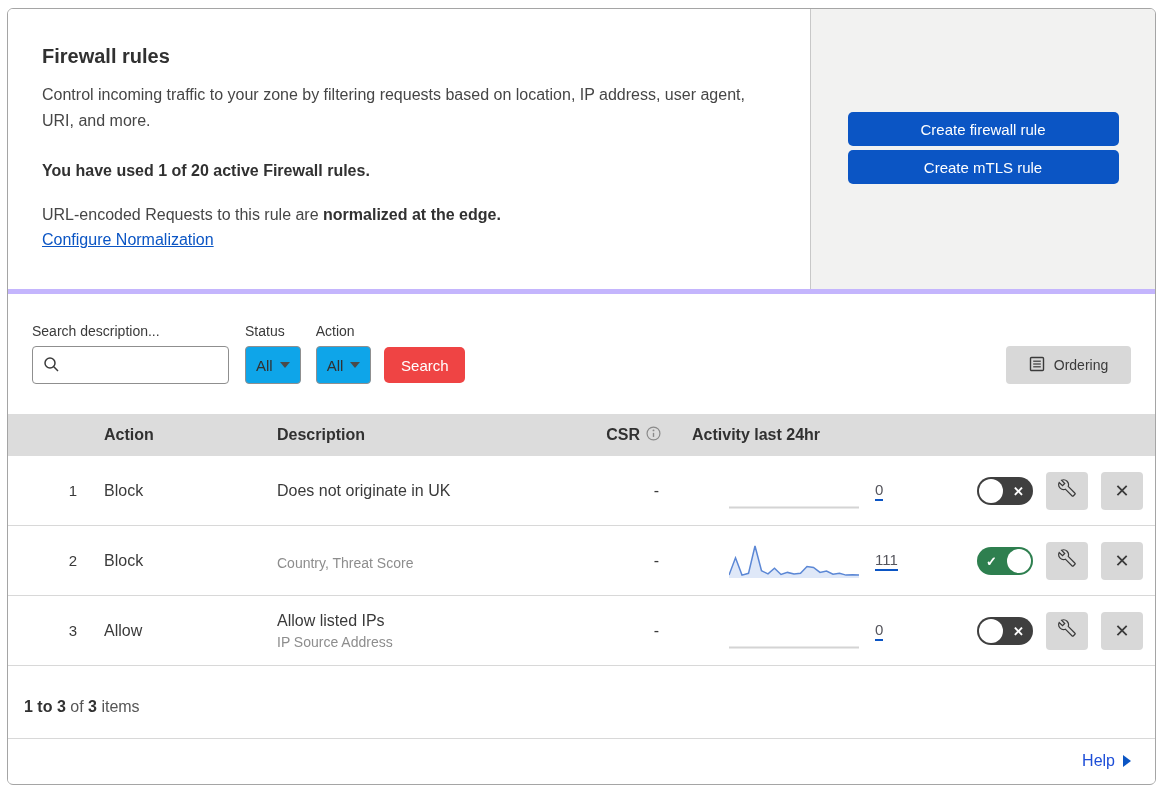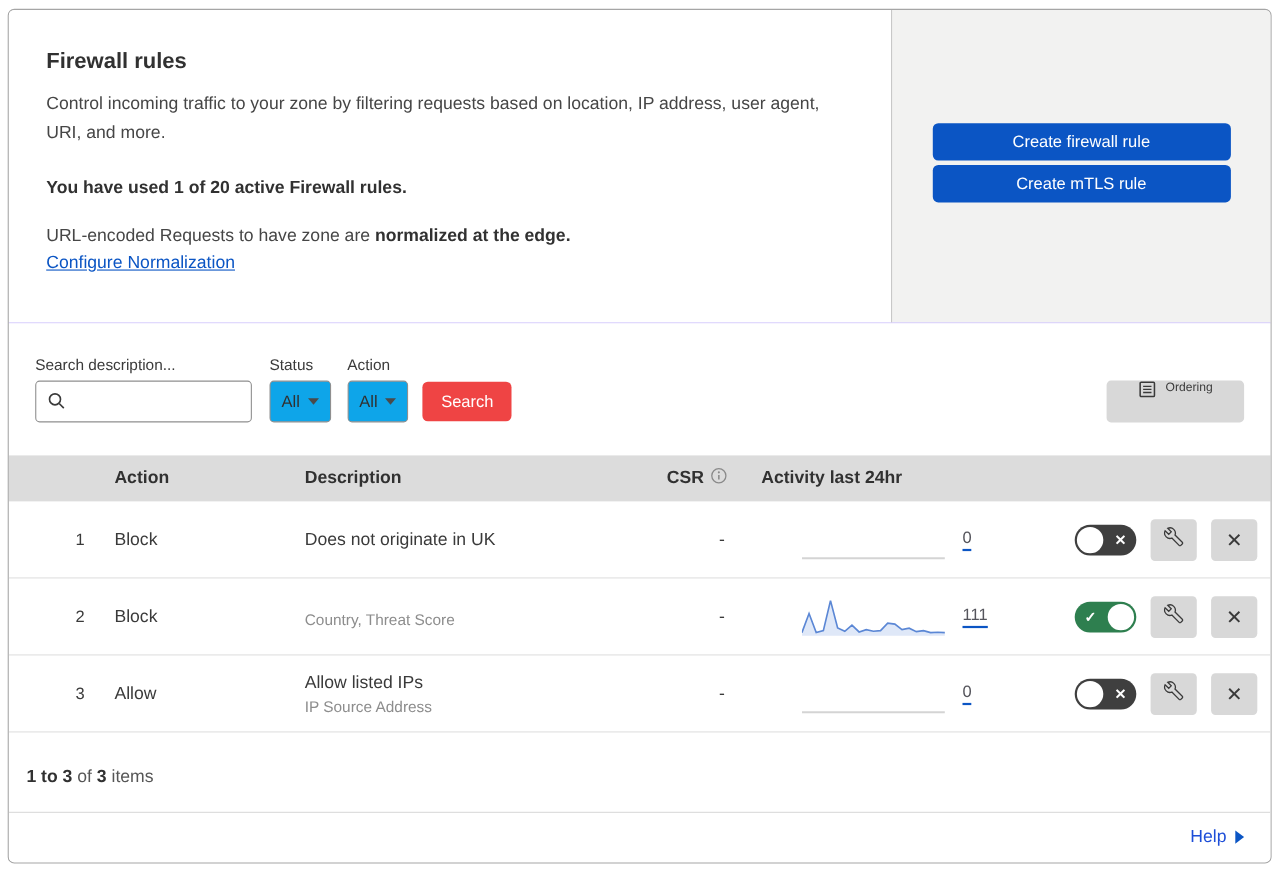--- a/index.html
+++ b/index.html
@@ -3,21 +3,21 @@
 <meta charset="utf-8">
 <style>
   * { margin: 0; padding: 0; box-sizing: border-box; }
   html, body { width: 1161px; height: 791px; background: #ffffff;
     font-family: "Liberation Sans", "DejaVu Sans", sans-serif; color: #313131; }
 
   .card { position: absolute; left: 7px; top: 8px; width: 1149px; height: 777px;
     border: 1px solid #a5a5a5; border-radius: 6px; background: #fff; overflow: hidden; }
 
   
-  .top { display: flex; height: 285px; border-bottom: 1px solid #c4b5fd; }
+  .top { display: flex; height: 285px; border-bottom: 5px solid #c4b5fd; }
   .top-left { flex: 1; padding: 36px 60px 0 34px; background: #fff; }
   .page-title { font-size: 20px; font-weight: 600; color: #313131; margin-bottom: 14px; }
   .page-desc { font-size: 16px; line-height: 26px; color: #464646; max-width: 710px; }
   .usage { font-size: 16px; font-weight: 700; color: #313131; margin-top: 28px; }
   .norm { font-size: 16px; color: #464646; margin-top: 26px; }
   .norm b { color: #313131; }
   .norm-link { display: inline-block; margin-top: 7px; font-size: 16px; color: #0b55c4;
     text-decoration: underline; cursor: pointer; }
   .top-right { width: 345px; background: #f2f2f1; border-left: 1px solid #c8c8c8;
     padding-top: 103px; display: flex; flex-direction: column; align-items: center; gap: 4px; }
@@ -36,22 +36,22 @@
     display: flex; align-items: center; gap: 7px; font-size: 15px;
     color: #313131; cursor: pointer; padding: 0 10px; }
   .caret-down { width: 0; height: 0; border-left: 5px solid transparent;
     border-right: 5px solid transparent; border-top: 6px solid #4a4a4a; }
   .g-status { margin-left: 16px; }
   .g-action { margin-left: 15px; }
   .btn-search { margin-left: 13px; margin-bottom: 31px; width: 81px; height: 36px;
     background: #ef4444; color: #fff; border: none; border-radius: 5px; font-size: 15px;
     font-family: inherit; cursor: pointer; }
   .btn-ordering { margin-left: auto; margin-bottom: 30px; width: 125px; height: 38px;
-    background: #d8d8d8; color: #3a3a3a; border: none; border-radius: 4px; font-size: 11px;
-    font-family: inherit; cursor: pointer; display: flex; 
+    background: #d8d8d8; color: #3a3a3a; border: none; border-radius: 4px; font-size: 14px;
+    font-family: inherit; cursor: pointer; display: flex; align-items: center;
     justify-content: center; gap: 9px; }
 
   
   .grid-cols { display: grid; grid-template-columns: 96px 173px 312px 90px 215px 1fr; align-items: center; }
   .thead { height: 42px; background: #dcdcdc; font-size: 16px; font-weight: 600; color: #313131; }
   .th-csr { display: flex; align-items: center; justify-content: flex-end; gap: 6px; padding-right: 18px; }
   .th-activity { padding-left: 13px; }
   .trow { height: 70px; border-bottom: 1px solid #d8d8d8; background: #fff; }
   .cell-index { text-align: right; padding-right: 27px; font-size: 15px; color: #3a3a3a; }
   .cell-action { font-size: 16px; color: #3a3a3a; }
@@ -92,21 +92,21 @@
 </head>
 <body>
 
 <div class="card">
 
   <div class="top">
     <div class="top-left">
       <div class="page-title">Firewall rules</div>
       <div class="page-desc">Control incoming traffic to your zone by filtering requests based on location, IP address, user agent, URI, and more.</div>
       <div class="usage">You have used 1 of 20 active Firewall rules.</div>
-      <div class="norm"><span>URL-encoded Requests to have zone are </span><b>normalized at the edge.</b></div>
+      <div class="norm"><span>URL-encoded Requests to this rule are </span><b>normalized at the edge.</b></div>
       <a class="norm-link">Configure Normalization</a>
     </div>
     <div class="top-right">
       <button class="btn-primary">Create firewall rule</button>
       <button class="btn-primary">Create mTLS rule</button>
     </div>
   </div>
 
   <div class="filter-bar">
     <div class="fgroup">

